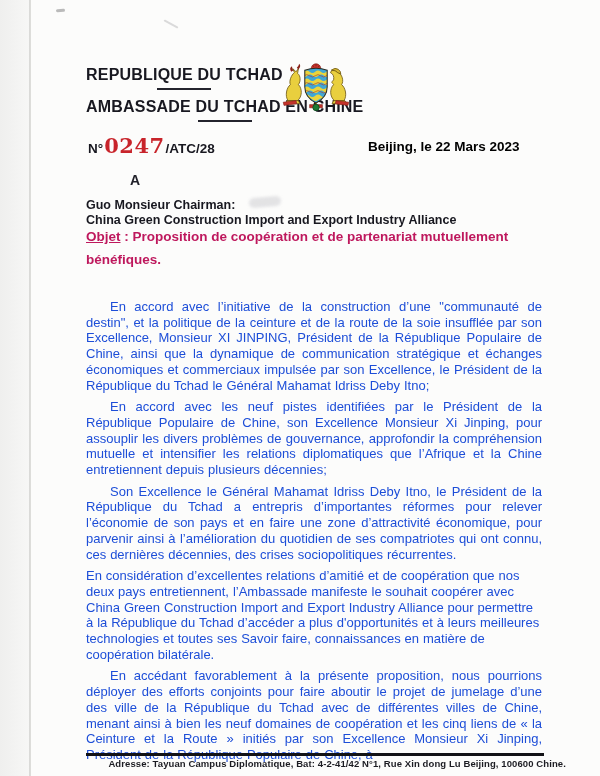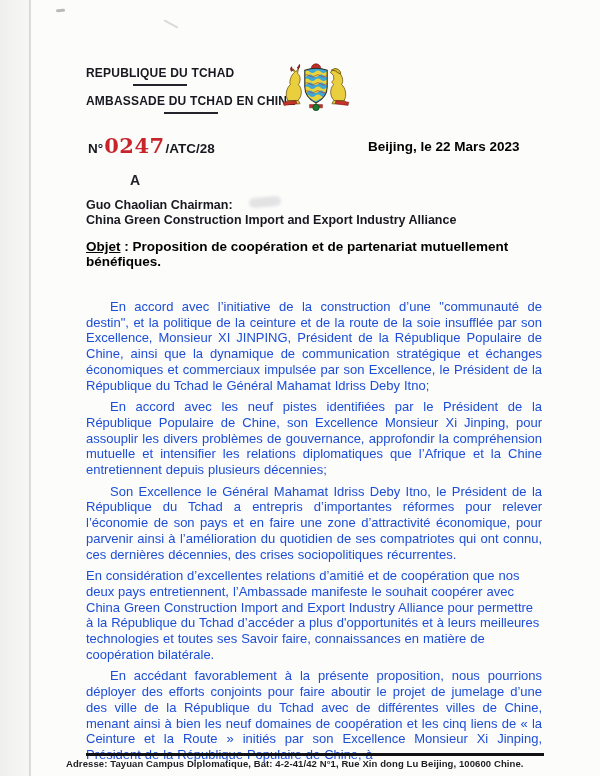--- a/index.html
+++ b/index.html
@@ -17,50 +17,50 @@
   .mark-1 { position:absolute; left:56px; top:9px; width:9px; height:3px;
     background:#8d8d90; opacity:.6; transform:rotate(-4deg); border-radius:2px; }
   .mark-2 { position:absolute; left:163px; top:23px; width:16px; height:2px;
     background:#bdbdc0; opacity:.55; transform:rotate(28deg); border-radius:2px; }
   .smudge { position:absolute; left:249px; top:197px; width:32px; height:10px;
     background:#cfcfd3; opacity:.55; filter:blur(1.5px); transform:rotate(-5deg);
     border-radius:5px; }
   
   .lh-left { position:absolute; left:86px; top:66px; }
   .lh-item { width:max-content; text-align:center; }
-  .lh-line { font-weight:bold; font-size:12px; letter-spacing:.2px; color:#181820; text-align:left; }
+  .lh-line { font-weight:bold; font-size:16px; letter-spacing:.2px; color:#181820; text-align:left; }
   .rule { height:2px; background:#23232c; width:54px; margin:4px auto 8px auto; }
   .coat { position:absolute; left:280px; top:56px; width:72px; height:62px; }
   .lh-right { position:absolute; left:368px; top:66px; }
   
   .refrow { position:absolute; left:88px; top:133px; display:flex; align-items:baseline; }
   .ref-part { font-weight:bold; font-size:13.5px; color:#181820; }
   .refnum { font-family:"DejaVu Serif", serif; font-weight:bold; font-size:21px;
     letter-spacing:.5px; margin:0 1px; }
   .dateline { position:absolute; left:368px; top:139px; font-weight:bold;
     font-size:13.5px; color:#000000; }
   
   .salutation { position:absolute; left:130px; top:172px; font-weight:bold; font-size:14px; }
   .recipient { position:absolute; left:86px; top:198px; font-weight:bold;
     font-size:12.5px; line-height:15px; color:#181820; }
-  .subject { position:absolute; left:86px; top:239px; width:452px; font-weight:bold;
-    font-size:13.5px; line-height:15px; color:#000000; }
+  .subject { position:absolute; left:86px; top:225px; width:452px; font-weight:bold;
+    font-size:13.5px; line-height:23px; color:#be185d; }
   .obj-label { text-decoration:underline; }
   
   .letter-body { position:absolute; left:86px; top:299px; width:456px; }
   .para { margin:0 0 6px 0; font-size:13px; line-height:15.7px; color:#1d4ed8;
     word-spacing:.3px; }
   .para.just { text-align:justify; }
   .para.ind { text-indent:24px; }
   .b { font-weight:normal; }
   
   .footer-bar { position:absolute; left:86px; top:753px; width:458px; height:3px;
     background:#121216; }
   .footer-addr { position:absolute; left:66px; top:758px; width:500px;
-    text-align:left; font-weight:bold; font-size:9.5px; color:#1c1c22;
+    text-align:right; font-weight:bold; font-size:9.5px; color:#1c1c22;
     letter-spacing:.1px; }
 </style>
 </head>
 <body>
 
 <div class="page">
 
   <div class="scan-left-strip"></div>
   <div class="scan-left-line"></div>
   <div class="mark-1"></div>
@@ -129,21 +129,21 @@
 
   <div class="refrow">
     <span class="ref-part">N°</span>
       <span class="refnum" id="refnum" style="color: rgb(200, 36, 43);">0247</span>
       <span class="ref-part">/ATC/28</span>
   </div>
   <div class="dateline">Beijing, le 22 Mars 2023</div>
 
   <div class="salutation">A</div>
   <div class="recipient">
-    <div>Guo Chaolian Chairman:</div>
+    <div>Guo Monsieur Chairman:</div>
     <div>China Green Construction Import and Export Industry Alliance</div>
   </div>
 
   <div class="subject">
     <span class="obj-label">Objet</span><span> : </span><span>Proposition de coopération et de partenariat mutuellement bénéfiques.</span>
   </div>
 
   <main class="letter-body" id="letter-body">
       <p class="para just ind"><span>En accord avec l’initiative de la construction d’une "communauté de destin", et la politique de la ceinture et de la route de la soie insufflée par son Excellence, Monsieur XI JINPING, Président de la République Populaire de Chine, ainsi que la dynamique de communication stratégique et échanges économiques et commerciaux impulsée par son Excellence, le Président de la République du Tchad le Général Mahamat Idriss Deby Itno;</span></p>
       <p class="para just ind"><span>En accord avec les neuf pistes identifiées par le Président de la République Populaire de Chine, son Excellence Monsieur Xi Jinping, pour assouplir les divers problèmes de gouvernance, approfondir la compréhension mutuelle et intensifier les relations diplomatiques que l’Afrique et la Chine entretiennent depuis plusieurs décennies;</span></p>

